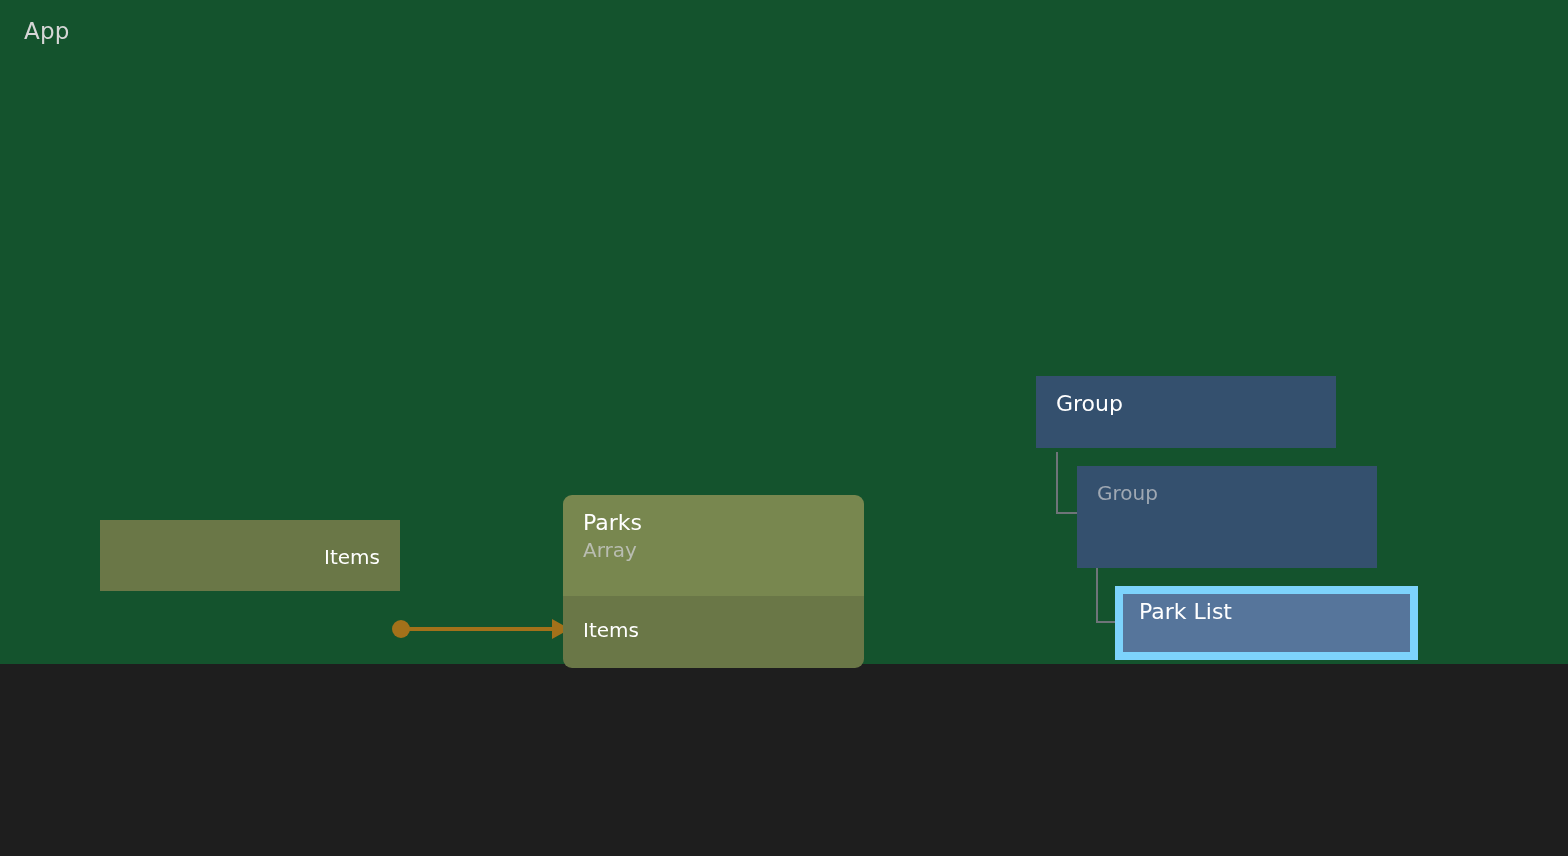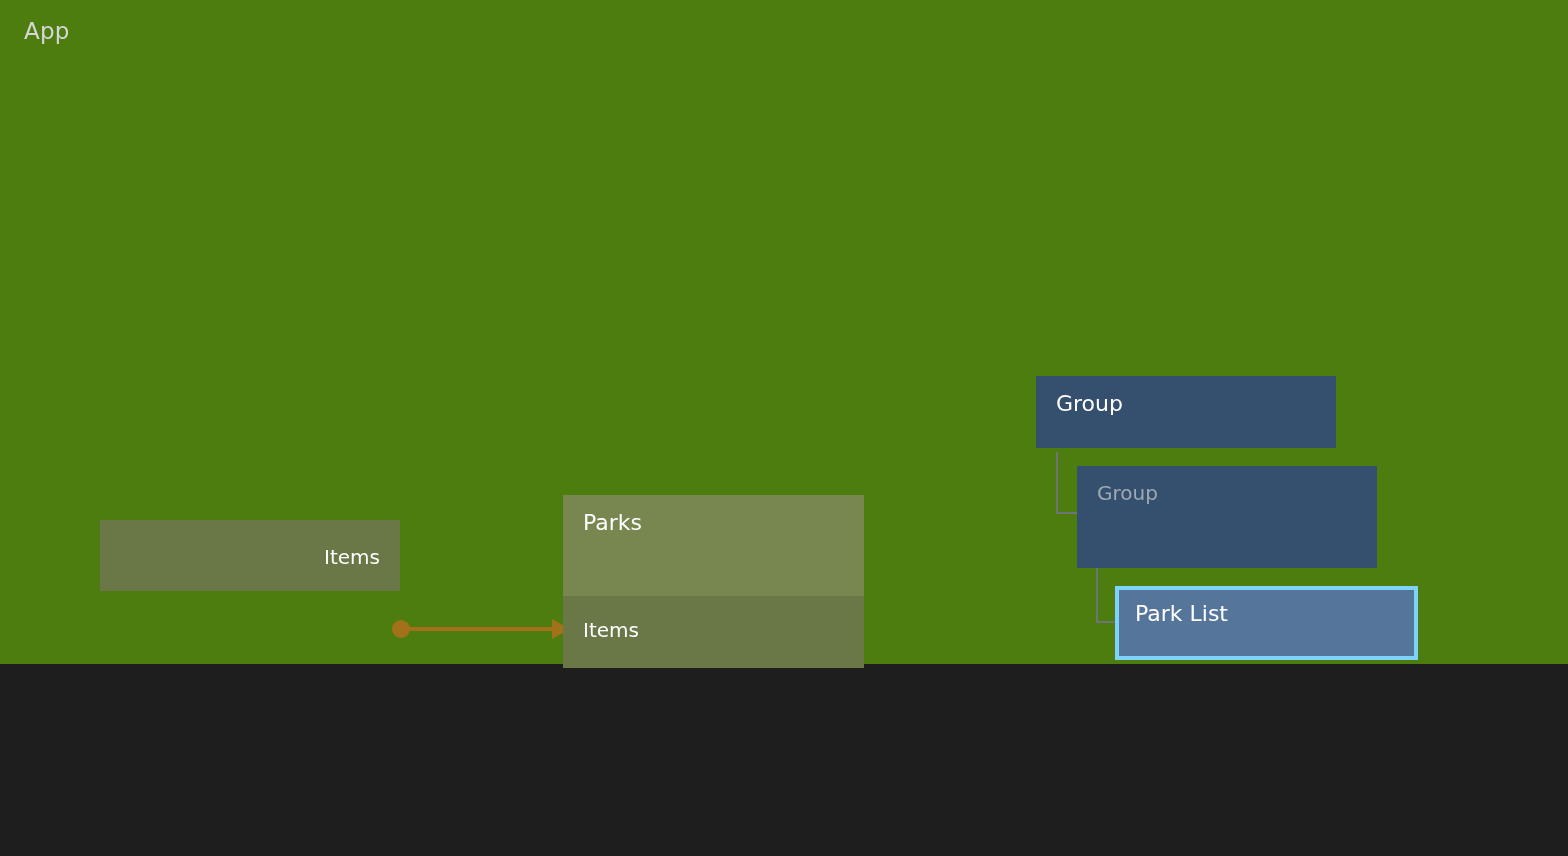--- a/index.html
+++ b/index.html
@@ -11,21 +11,21 @@
     width: 1568px;
     height: 856px;
     overflow: hidden;
     font-family: "DejaVu Sans", "Liberation Sans", sans-serif;
     -webkit-font-smoothing: antialiased;
   }
   #canvas {
     position: relative;
     width: 1568px;
     height: 664px;
-    background: #4d7c0f;
+    background: #14532d;
   }
 
   
   .canvas-title {
     position: absolute;
     left: 24px;
     top: 18px;
     font-size: 23px;
     color: #d6d6d6;
     letter-spacing: 0.2px;
@@ -97,22 +97,22 @@
   .node-blue .node-title {
     font-size: 22px;
     color: #ffffff;
   }
   .node-blue .node-subtitle {
     font-size: 20px;
     color: #9fa8b3;
   }
   .node-blue.selected {
     background: #56759b;
-    border: 4px solid #7dd3fc;
-    padding: 10px 16px 0 16px;
+    border: 8px solid #7dd3fc;
+    padding: 4px 16px 0 16px;
   }
 
   
   .elbow {
     position: absolute;
     box-sizing: border-box;
     border-left: 2px solid #6f7479;
     border-bottom: 2px solid #6f7479;
   }
 
@@ -143,23 +143,24 @@
   </svg>
 
   <div class="node node-green" style="left:100px; top:520px; width:300px; height:143px;">
     <div class="node-body" style="height:71px;">
       <div class="port-row out" style="top:23px;">
         <span class="port-label">Items</span>
       </div>
     </div>
   </div>
 
-  <div class="node node-green" style="left:563px; top:495px; width:301px; height:173px;">
+  <div class="node node-green" style="left:563px; top:495px; width:301px; height:173px;border-radius:9px;">
     <div class="node-head" style="height:101px;">
       <div class="node-title">Parks</div>
+      <div class="node-subtitle">Array</div>
     </div>
     <div class="node-body" style="height:72px;">
       <div class="port-row in" style="top:20px;">
         <span class="port-label">Items</span>
       </div>
     </div>
   </div>
 
   <div class="elbow" style="left:1056px; top:452px; width:22px; height:62px;"></div>
 

